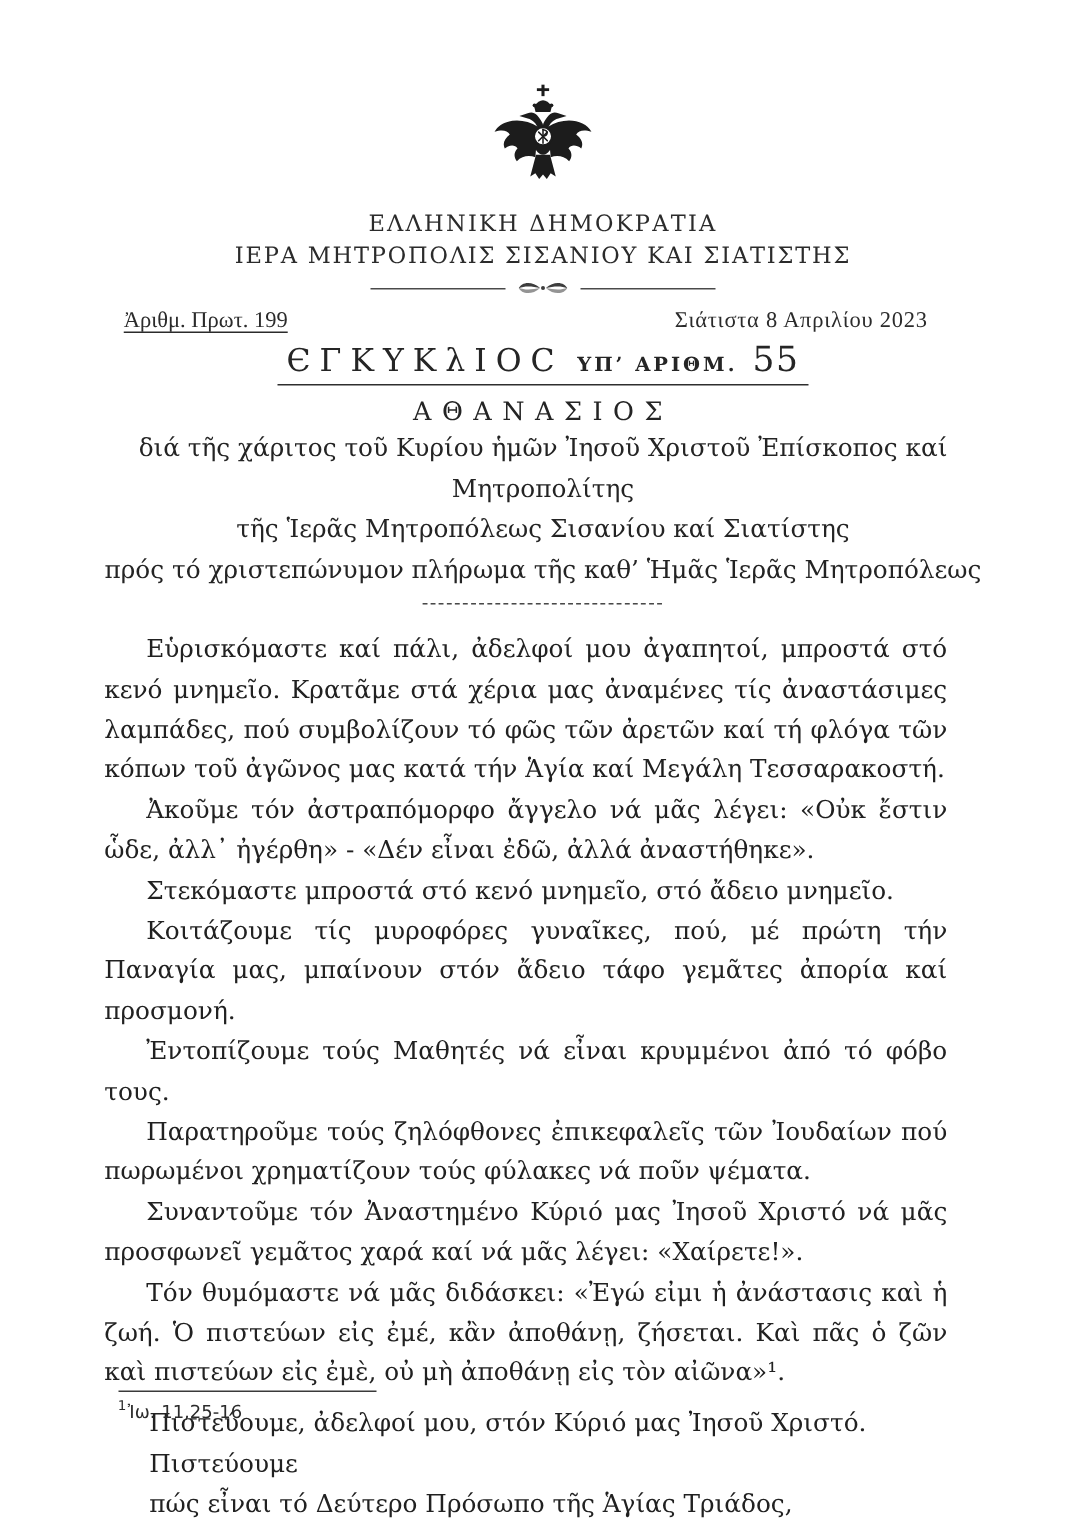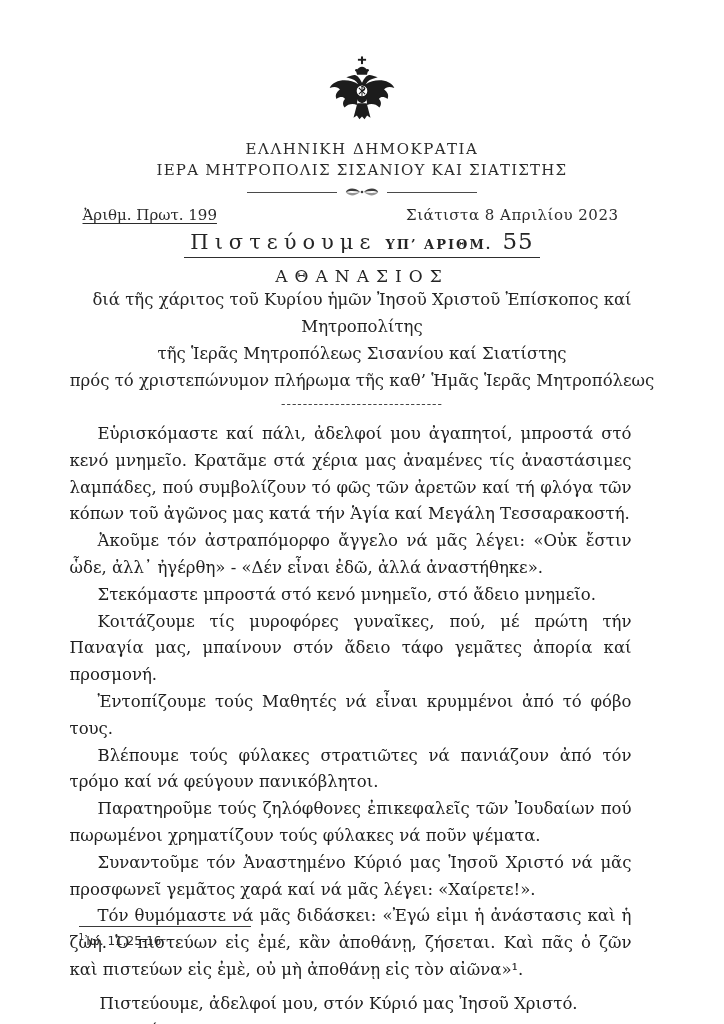--- a/index.html
+++ b/index.html
@@ -29,20 +29,21 @@
     width:230px;
     display:flex; align-items:center; justify-content:center; gap:6px;
   }
   .ornament-divider .rule { flex:1; height:1px; background:#4a4a4a; }
   
   .meta-row {
     margin-top:8px;
     padding:0 69px 0 46px;
     display:flex; justify-content:space-between; align-items:flex-start;
     font-size:15px;
+    font-family:Liberation Serif, serif;
   }
   .protocol { text-decoration:underline; text-underline-offset:3px; color:#2b2b2b; }
   .dateline { color:#2b2b2b; letter-spacing:0.5px; }
   
   .title-row { text-align:center; margin-top:4px; }
   .title-wrap {
     display:inline-block;
     border-bottom:1.6px solid #2e2e2e;
     padding:0 6px 3px 6px;
     white-space:nowrap;
@@ -128,41 +129,40 @@
     </div>
   </div>
 
   <div class="meta-row">
     <span class="protocol">Ἀριθμ. Πρωτ. 199</span>
     <span class="dateline">Σιάτιστα  8 Απριλίου 2023</span>
   </div>
 
   <div class="title-row">
     <span class="title-wrap">
-      <span class="title-main">Πιστεύουμε</span>
+      <span class="title-main">ЄΓΚΥΚλΙΟϹ</span>
       <span class="title-sub">ΥΠ’ ΑΡΙΘΜ.</span>
       <span class="title-number">55</span>
     </span>
   </div>
 
   <div class="salutation">
     <div class="bishop-name">ΑΘΑΝΑΣΙΟΣ</div>
     <div class="sal-line">διά τῆς χάριτος τοῦ Κυρίου ἡμῶν Ἰησοῦ Χριστοῦ Ἐπίσκοπος καί Μητροπολίτης</div>
     <div class="sal-line">τῆς Ἱερᾶς Μητροπόλεως Σισανίου καί Σιατίστης</div>
     <div class="sal-line">πρός τό χριστεπώνυμον πλήρωμα τῆς καθ’ Ἡμᾶς Ἱερᾶς Μητροπόλεως</div>
     <div class="sal-separator">------------------------------</div>
   </div>
 
   <div class="body-text">
     <p>Εὑρισκόμαστε καί πάλι, ἀδελφοί μου ἀγαπητοί, μπροστά στό κενό μνημεῖο. Κρατᾶμε στά χέρια μας ἀναμένες τίς ἀναστάσιμες λαμπάδες, πού συμβολίζουν τό φῶς τῶν ἀρετῶν καί τή φλόγα τῶν κόπων τοῦ ἀγῶνος μας κατά τήν Ἁγία καί Μεγάλη Τεσσαρακοστή.</p>
     <p>Ἀκοῦμε τόν ἀστραπόμορφο ἄγγελο νά μᾶς λέγει: «Οὐκ ἔστιν ὧδε, ἀλλ᾽ ἠγέρθη» - «Δέν εἶναι ἐδῶ, ἀλλά ἀναστήθηκε».</p>
     <p>Στεκόμαστε μπροστά στό κενό μνημεῖο, στό ἄδειο μνημεῖο.</p>
     <p>Κοιτάζουμε τίς μυροφόρες γυναῖκες, πού, μέ πρώτη τήν Παναγία μας, μπαίνουν στόν ἄδειο τάφο γεμᾶτες ἀπορία καί προσμονή.</p>
     <p>Ἐντοπίζουμε τούς Μαθητές νά εἶναι κρυμμένοι ἀπό τό φόβο τους.</p>
-    <p>Βλέπουμε τούς φύλακες στρατιῶτες νά πανιάζουν ἀπό τόν τρόμο καί νά φεύγουν πανικόβλητοι.</p>
     <p>Παρατηροῦμε τούς ζηλόφθονες ἐπικεφαλεῖς τῶν Ἰουδαίων πού πωρωμένοι χρηματίζουν τούς φύλακες νά ποῦν ψέματα.</p>
     <p>Συναντοῦμε τόν Ἀναστημένο Κύριό μας Ἰησοῦ Χριστό νά μᾶς προσφωνεῖ γεμᾶτος χαρά καί νά μᾶς λέγει: «Χαίρετε!».</p>
     <p>Τόν θυμόμαστε νά μᾶς διδάσκει: «Ἐγώ εἰμι ἡ ἀνάστασις καὶ ἡ ζωή. Ὁ πιστεύων εἰς ἐμέ, κἂν ἀποθάνῃ, ζήσεται. Καὶ πᾶς ὁ ζῶν καὶ πιστεύων εἰς ἐμὲ, οὐ μὴ ἀποθάνῃ εἰς τὸν αἰῶνα»¹.</p>
     <div class="closing-block">
       <span class="closing-line">Πιστεύουμε, ἀδελφοί μου, στόν Κύριό μας Ἰησοῦ Χριστό. Πιστεύουμε</span>
       <span class="closing-line">πώς εἶναι τό Δεύτερο Πρόσωπο τῆς Ἁγίας Τριάδος,</span>
     </div>
   </div>
 
   <div class="footnote">

